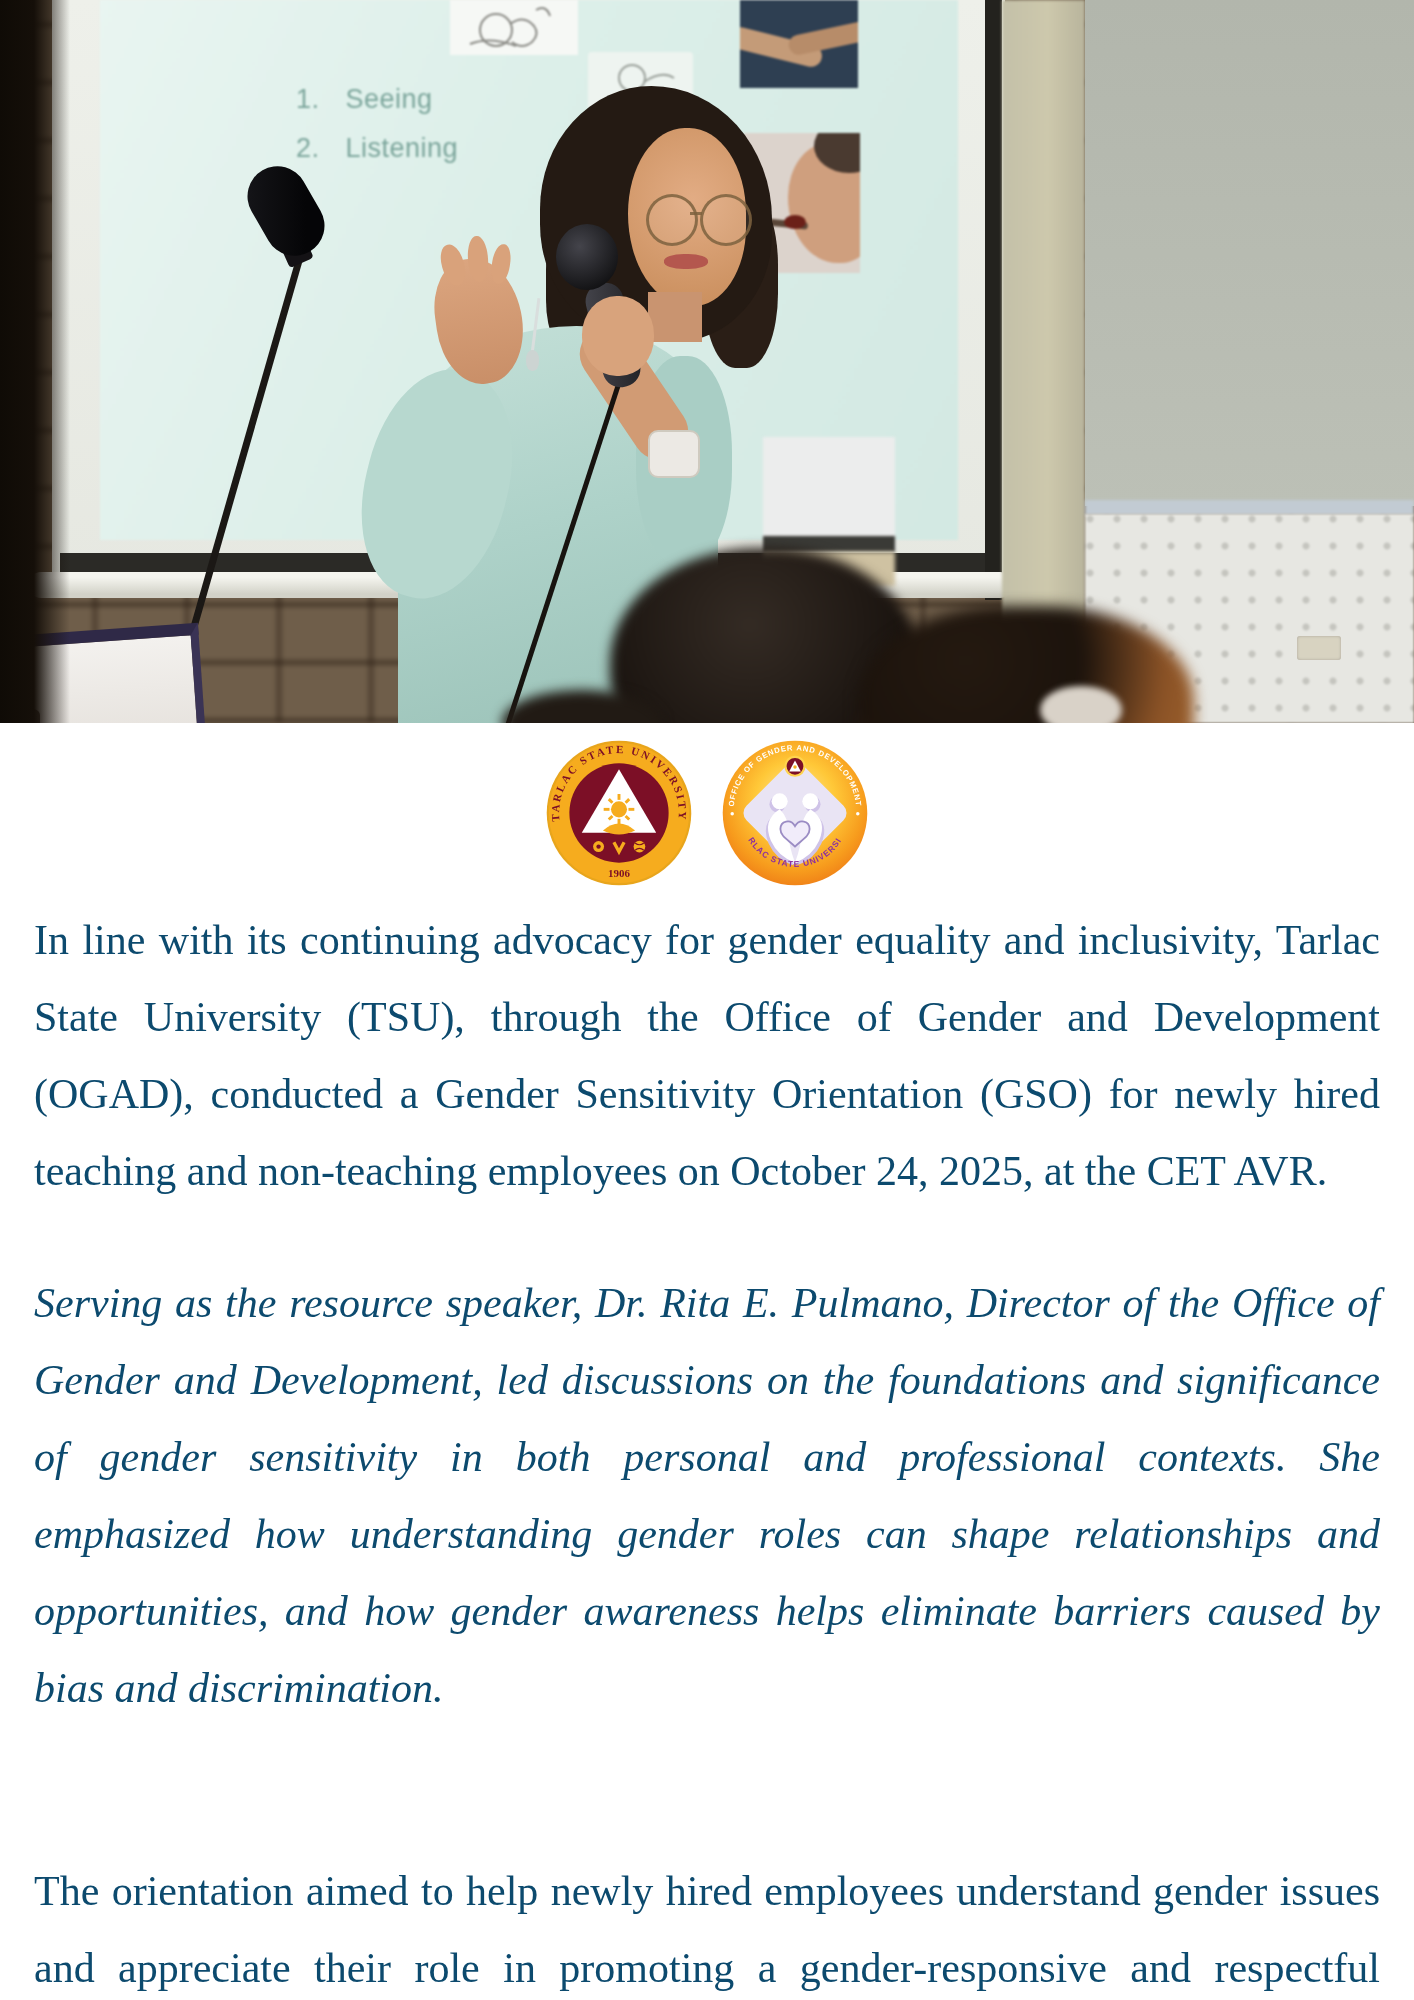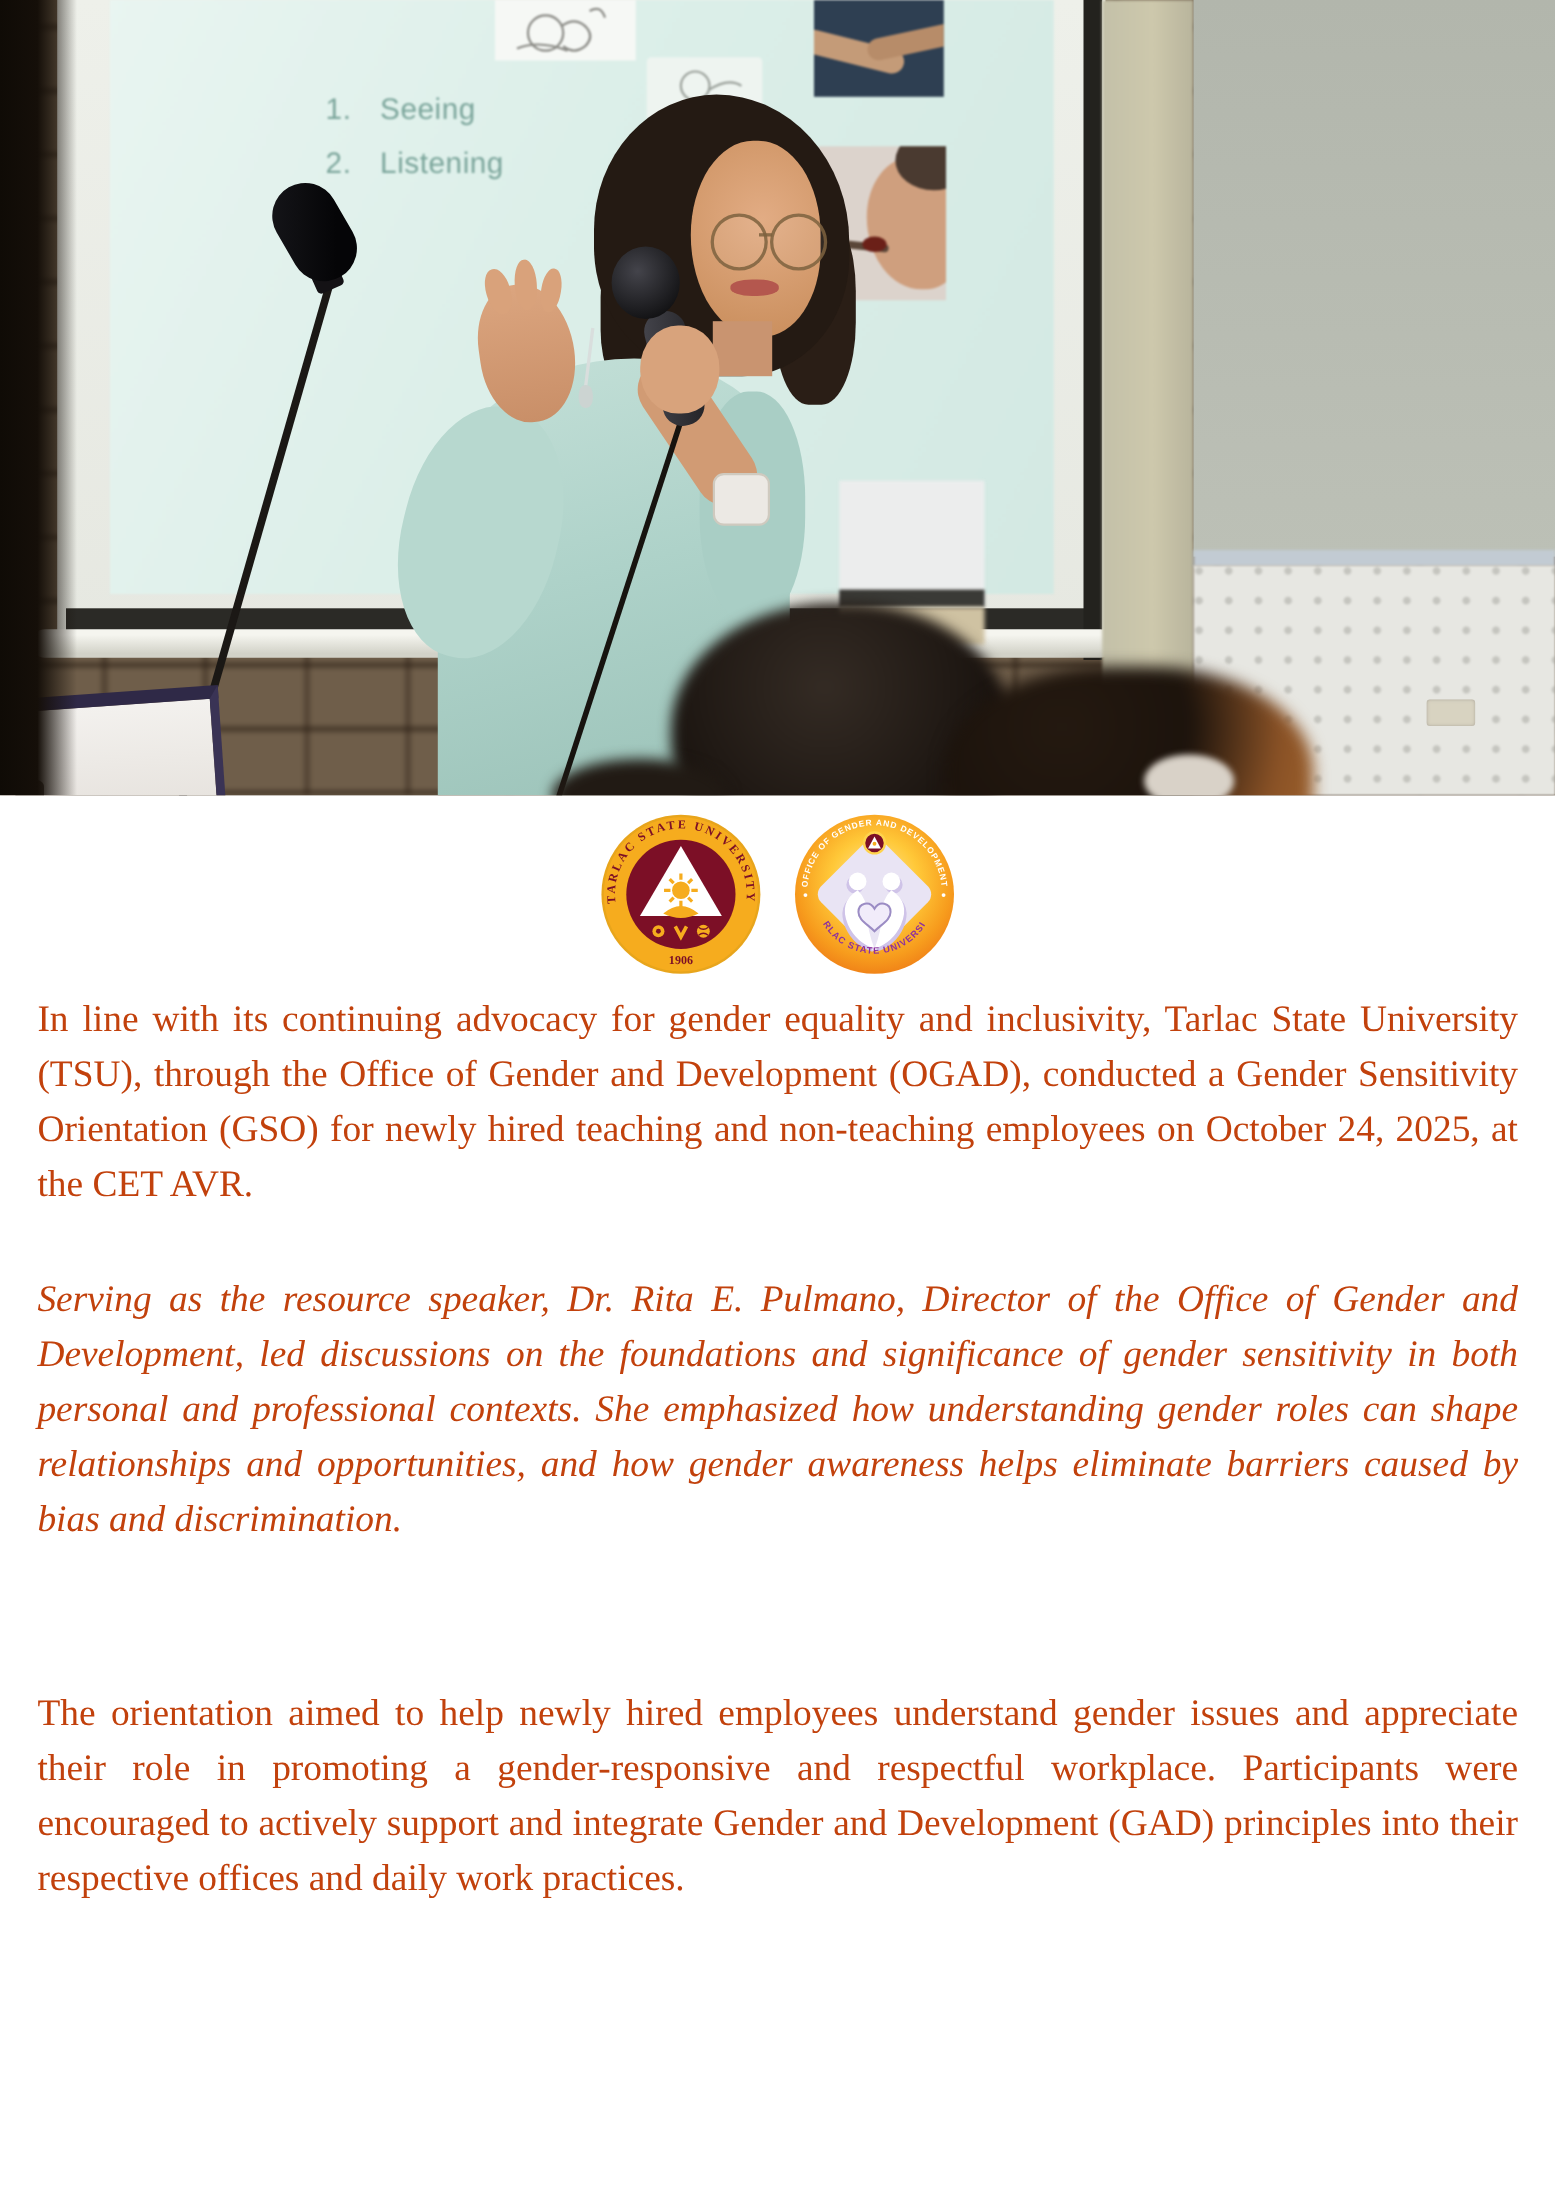--- a/index.html
+++ b/index.html
@@ -106,22 +106,22 @@
     display:flex;justify-content:center;align-items:center;gap:30px;}
   .logo{width:146px;height:146px;display:block;}
   
   .article{position:absolute;left:34px;top:888px;width:1346px;}
   .title{
     margin:12px auto 0;max-width:1260px;text-align:center;
     font-variant-caps:small-caps;font-weight:700;font-size:44px;line-height:50px;
     letter-spacing:1.5px;color:#5b4f46;
   }
   .body-text p{
-    margin:0;text-align:justify;color:#c2410c;
-    font-size:34px;line-height:50px;
+    margin:0;text-align:justify;color:#0c4a6e;
+    font-size:42px;line-height:77px;
   }
   .body-text p.p1{margin-top:14px;}
   .body-text p.p2{margin-top:55px;font-style:italic;}
   .body-text p.p3{margin-top:126px;}
 </style>
 </head>
 <body>
 
 <div class="page">
 

